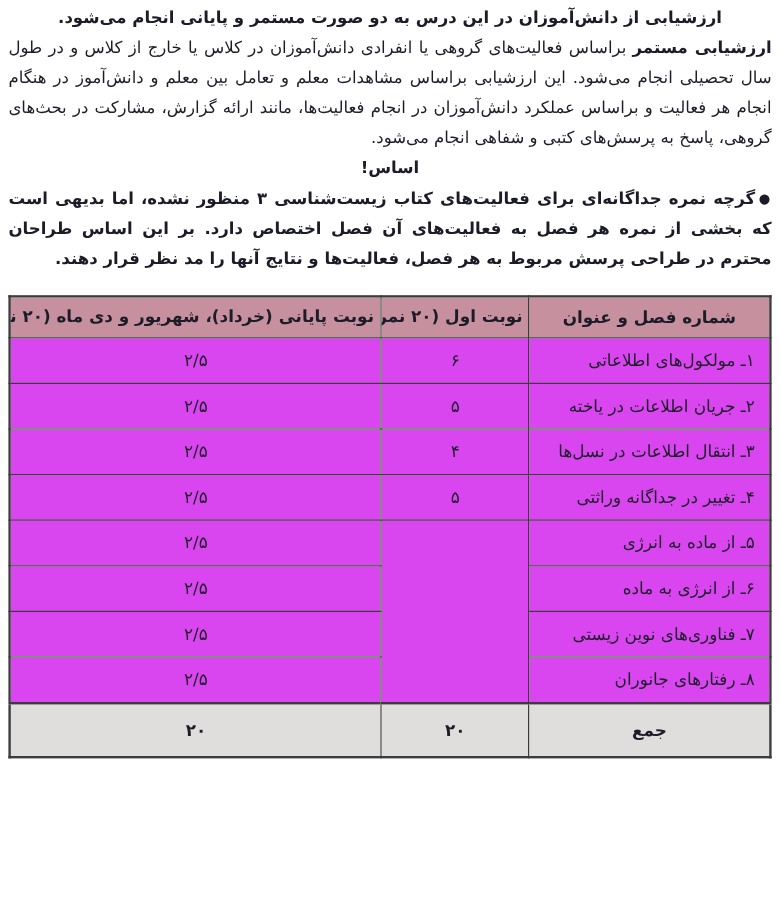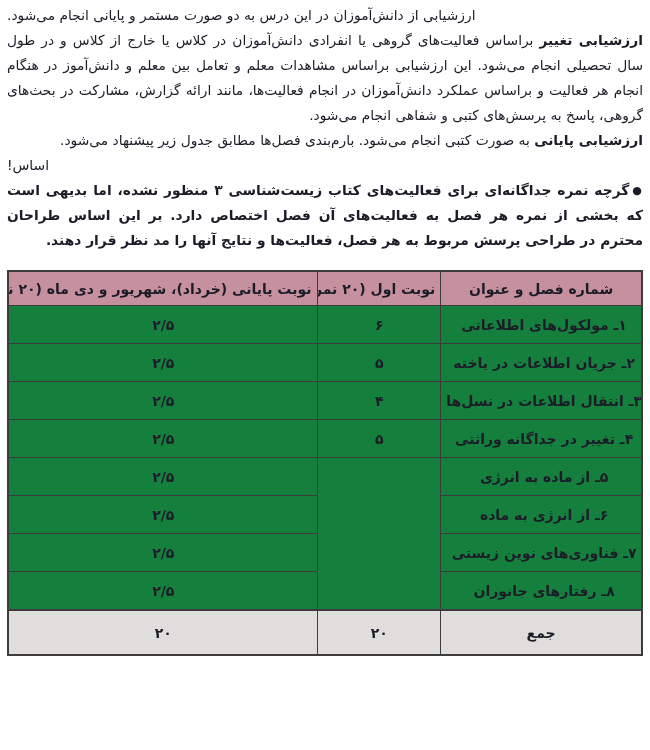--- a/index.html
+++ b/index.html
@@ -11,21 +11,21 @@
   }
   .page{width:636px;margin:0 auto;padding-top:3px;}
 
   
   .intro p{
     margin:0;
     font-size:13.8px;
     line-height:25px;
     text-align:justify;
   }
-  .intro .single{text-align:left;}
+  .intro .single{text-align:center;font-weight:bold;}
   .intro b{font-weight:700;}
   .intro .bold-p{font-weight:700;}
   .dot{
     font-size:11px;
     margin-left:3px;
     vertical-align:1px;
     font-weight:700;
   }
 
   
@@ -49,40 +49,39 @@
   col.c-chapter{width:200px;}
   col.c-first{width:122px;}
   col.c-final{width:308px;}
 
   thead th{
     background:var(--header-bg,#c6909f);
     font-weight:700;
     height:33px;
     border-bottom:1.5px solid var(--border,#3c3c3c);
   }
-  tbody td{height:37px;background:#15803d;font-weight:bold;}
-  tbody td.chapter{padding-right:0;}
+  tbody td{height:37px;background:#d946ef;}
+  tbody td.chapter{text-align:right;padding-right:12px;}
   tbody tr.total-row td{
     background:var(--total-bg,#e0dedd);
     font-weight:700;
     height:43px;
     border-top:2px solid var(--border,#3c3c3c);
   }
 </style>
 </head>
 <body>
 
 <div class="page">
 
   <div class="intro">
     <p class="single"><span>ارزشیابی از دانش‌آموزان در این درس به دو صورت مستمر و پایانی انجام می‌شود.</span></p>
 
-    <p><b>ارزشیابی تغییر</b><span> براساس فعالیت‌های گروهی یا انفرادی دانش‌آموزان در کلاس یا خارج از کلاس و در طول سال تحصیلی انجام می‌شود. این ارزشیابی براساس مشاهدات معلم و تعامل بین معلم و دانش‌آموز در هنگام انجام هر فعالیت و براساس عملکرد دانش‌آموزان در انجام فعالیت‌ها، مانند ارائه گزارش، مشارکت در بحث‌های گروهی، پاسخ به پرسش‌های کتبی و شفاهی انجام می‌شود.</span></p>
+    <p><b>ارزشیابی مستمر</b><span> براساس فعالیت‌های گروهی یا انفرادی دانش‌آموزان در کلاس یا خارج از کلاس و در طول سال تحصیلی انجام می‌شود. این ارزشیابی براساس مشاهدات معلم و تعامل بین معلم و دانش‌آموز در هنگام انجام هر فعالیت و براساس عملکرد دانش‌آموزان در انجام فعالیت‌ها، مانند ارائه گزارش، مشارکت در بحث‌های گروهی، پاسخ به پرسش‌های کتبی و شفاهی انجام می‌شود.</span></p>
 
-    <p><b>ارزشیابی پایانی</b><span> به صورت کتبی انجام می‌شود. بارم‌بندی فصل‌ها مطابق جدول زیر پیشنهاد می‌شود.</span></p>
 
     <p class="single">اساس!</p>
 
 
     <p class="bold-p"><span class="dot">●</span><span>گرچه نمره جداگانه‌ای برای فعالیت‌های کتاب زیست‌شناسی ۳ منظور نشده، اما بدیهی است که بخشی از نمره هر فصل به فعالیت‌های آن فصل اختصاص دارد. بر این اساس طراحان محترم در طراحی پرسش مربوط به هر فصل، فعالیت‌ها و نتایج آنها را مد نظر قرار دهند.</span></p>
 
   </div>
 
   <table class="grading">
     <colgroup>

